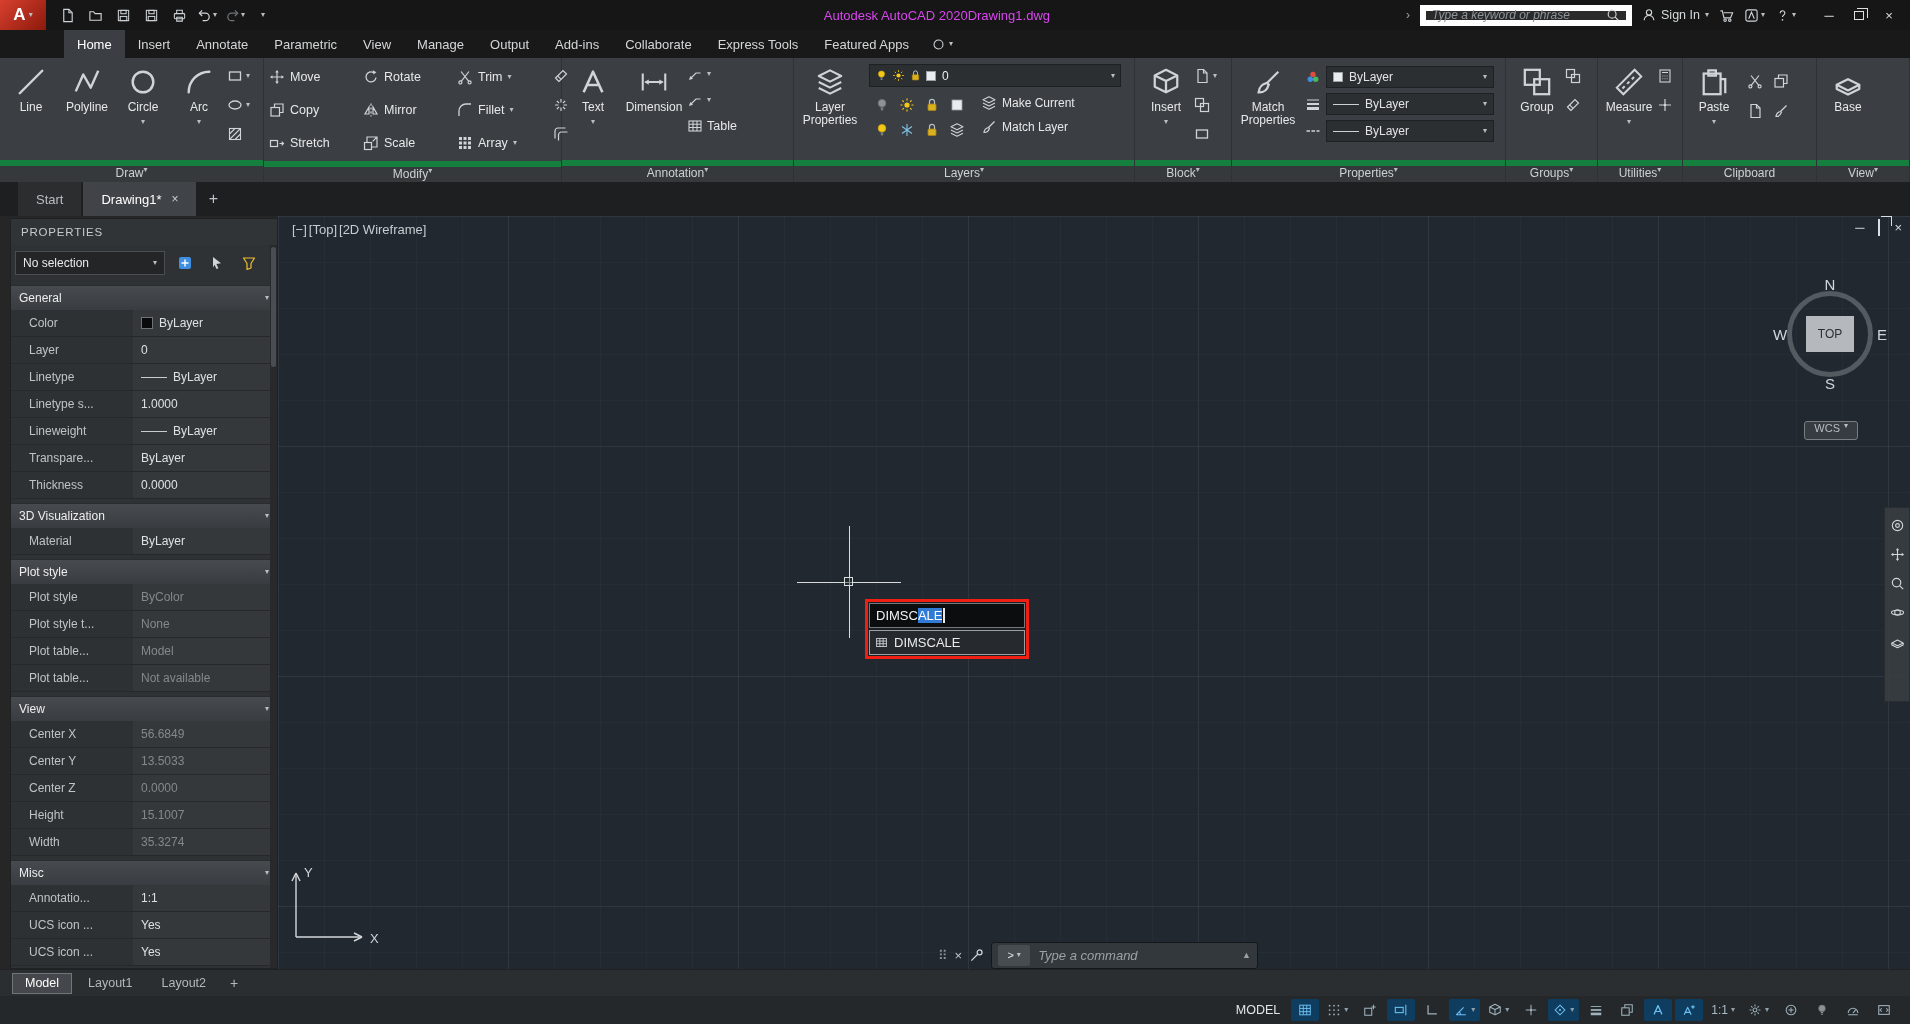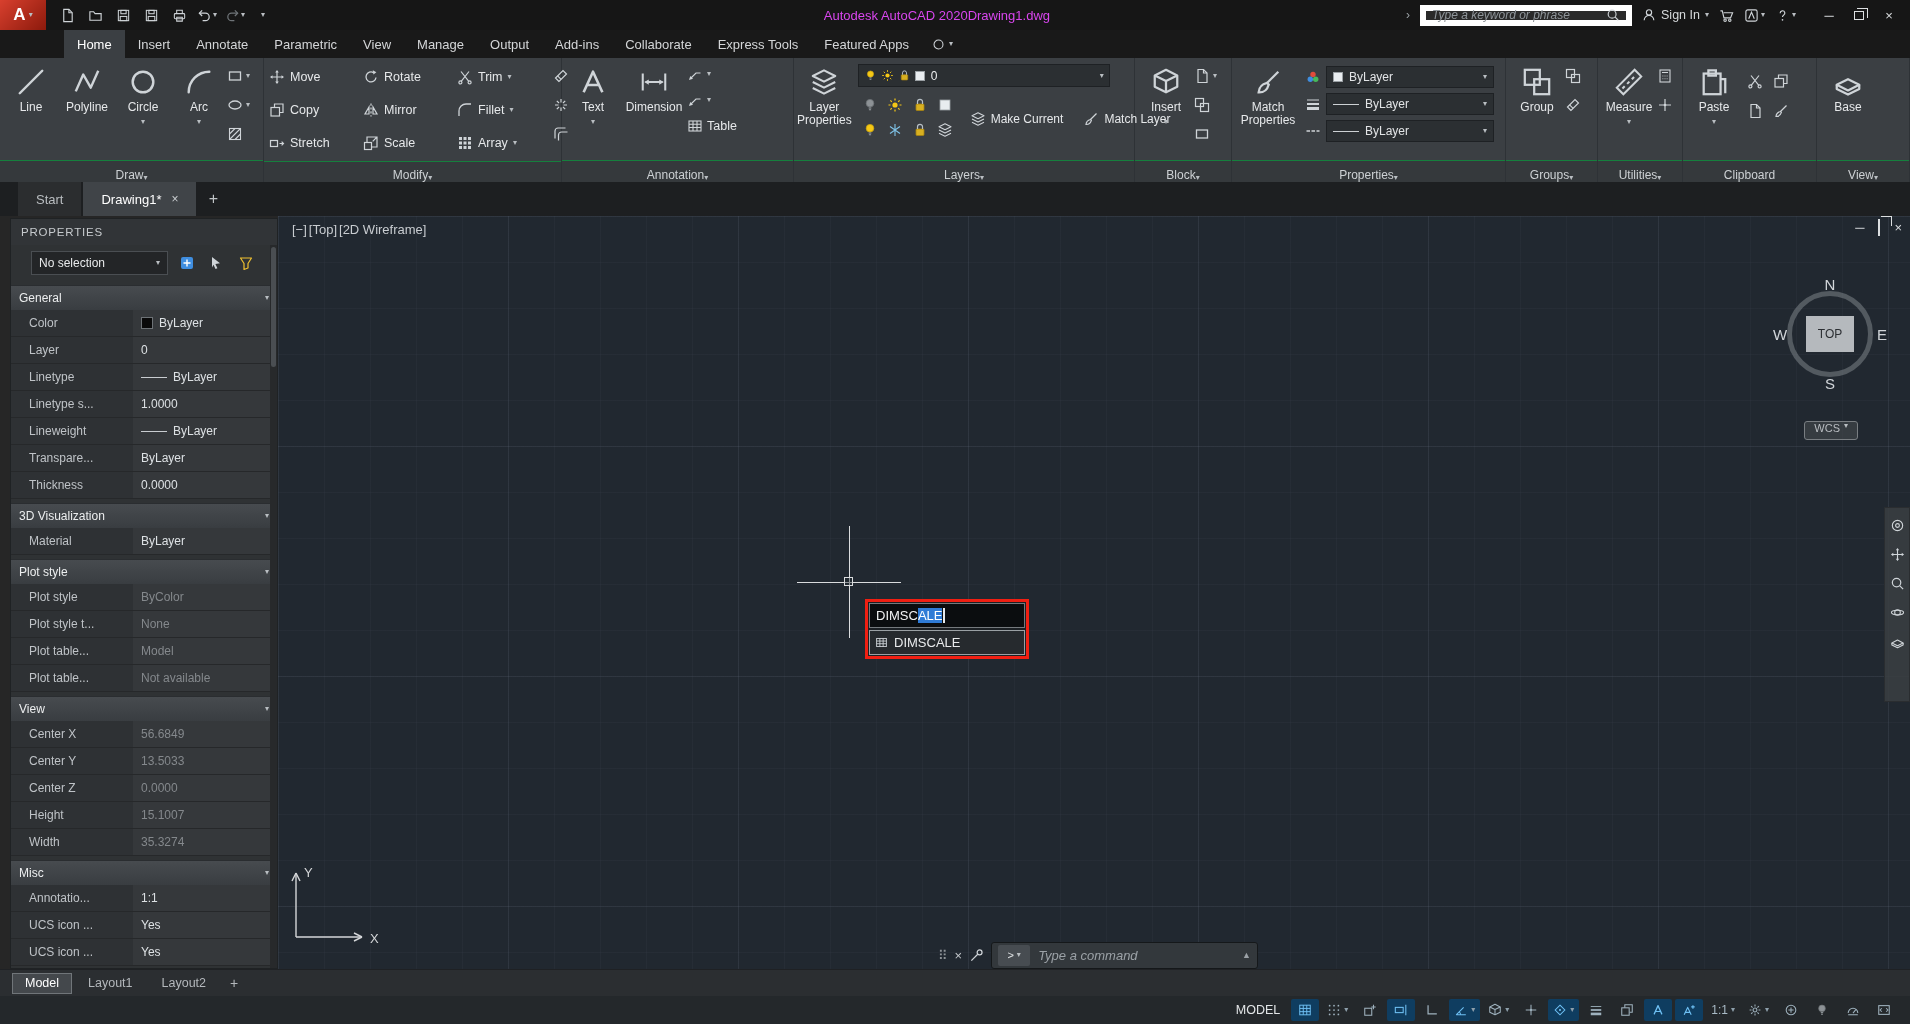--- a/index.html
+++ b/index.html
@@ -39,40 +39,40 @@
   .rtabbar { height:28px; background:#191919; display:flex; align-items:flex-end; padding-left:64px; }
   .rtabs { display:flex; height:28px; }
   .rtab { padding:0 13px; display:flex; align-items:center; color:#d4d6d8; font-size:13px; cursor:pointer; white-space:nowrap; }
   .rtab.active { background:#3b3f43; color:#fff; }
   .rtab-extra { display:flex; align-items:center; gap:4px; margin-left:10px; height:28px; }
 
   
   .ribbon { height:124px; background:#3b3f43; display:flex; }
   .panel { display:flex; flex-direction:column; border-right:1px solid #2e3236; }
   .pcontent { flex:1; display:flex; padding:0 3px; }
-  .pfoot { height:22px; display:flex; align-items:flex-end; justify-content:center; font-size:12px; color:#cdd1d4;
-           background:#35393c; border-top:1px solid #15803d; cursor:pointer; }
+  .pfoot { height:22px; display:flex; align-items:flex-start; justify-content:center; font-size:12px; color:#cdd1d4;
+           background:#35393c; border-top:6px solid #15803d; cursor:pointer; }
   .bigbtn { width:56px; display:flex; flex-direction:column; align-items:center; padding-top:9px; gap:4px; cursor:pointer;
             color:#e6e8ea; font-size:12px; line-height:13px; text-align:center; }
   .bigbtn.w66 { width:66px; }
   .smallcol { display:flex; flex-direction:column; padding-top:10px; gap:13px; }
   .smallbtn { display:flex; align-items:center; gap:3px; cursor:pointer; }
   .modgrid { display:grid; grid-template-columns:repeat(3,94px); grid-auto-rows:33px; align-items:center; padding:2px 2px; }
   .mitem { display:flex; align-items:center; gap:5px; color:#e6e8ea; font-size:12.5px; cursor:pointer; white-space:nowrap; }
   .annright { display:flex; flex-direction:column; padding-top:8px; gap:10px; }
   .annrow { display:flex; align-items:center; gap:4px; color:#e6e8ea; font-size:12.5px; cursor:pointer; }
   .layersright { display:flex; flex-direction:column; gap:5px; padding:6px 6px 0 6px; }
   .layerdd { width:252px; height:23px; background:#2b2f32; border:1px solid #1e2124; display:flex; align-items:center; gap:4px;
              padding:0 5px; cursor:pointer; }
   .lswatch { width:10px; height:10px; background:#e9edf0; border:1px solid #9aa0a4; }
   .lname { color:#eceeef; font-size:12px; margin-left:2px; }
   .layerdd .car { margin-left:auto; }
   .layerrows { display:flex; gap:12px; }
   .lgrid { display:grid; grid-template-columns:repeat(4,25px); grid-auto-rows:25px; align-items:center; justify-items:center; }
-  .laybtns { display:flex; flex-direction:row; gap:20px; padding-top:3px; }
+  .laybtns { display:flex; flex-direction:column; gap:8px; padding-top:3px; }
   .laybtn { display:flex; align-items:center; gap:5px; font-size:12px; color:#e6e8ea; cursor:pointer; white-space:nowrap; }
   .propcol { display:flex; flex-direction:column; gap:5px; padding:8px 4px 0 4px; }
   .proprow { display:flex; align-items:center; gap:5px; }
   .propdd { width:168px; height:22px; background:#2b2f32; border:1px solid #1e2124; display:flex; align-items:center; gap:6px;
             padding:0 6px; color:#e2e4e6; font-size:12px; cursor:pointer; }
   .ddline { width:26px; border-top:1px solid #cdd1d4; }
   .propdd .car { margin-left:auto; }
   .clipgrid { display:grid; grid-template-columns:repeat(2,26px); grid-auto-rows:30px; align-items:center; justify-items:center; padding-top:8px; }
 
   
@@ -81,21 +81,21 @@
   .ftab.active { background:#404448; color:#fff; }
   .ftab .x { color:#c9cdd0; font-size:12px; }
   .fplus { width:30px; display:flex; align-items:center; justify-content:center; color:#c0c4c7; font-size:16px; cursor:pointer; }
 
   
   .main { position:absolute; top:216px; left:0; right:0; bottom:55px; background:#262626; }
 
   
   .palette { position:absolute; left:10px; top:2px; width:268px; bottom:0; background:#2f3234; border:1px solid #1f2224; overflow:hidden; }
   .palhead { height:26px; display:flex; align-items:center; padding-left:10px; color:#c6cacd; font-size:11.5px; letter-spacing:0.8px; background:#313437; }
-  .paltool { height:36px; display:flex; align-items:center; gap:8px; padding:0 20px; }
+  .paltool { height:36px; display:flex; align-items:center; gap:8px; padding:0 4px; }
   .selbox { width:150px; height:24px; background:#232527; border:1px solid #4a4e52; display:flex; align-items:center;
             padding:0 7px; color:#e8eaeb; font-size:12px; cursor:pointer; }
   .selbox .car { margin-left:auto; }
   .palbtn { width:24px; height:22px; background:none; border:none; display:flex; align-items:center; justify-content:center; cursor:pointer; }
   .psec { margin-top:4px; }
   .psec-h { height:25px; background:linear-gradient(#474b4f,#393d41); display:flex; align-items:center; padding:0 8px;
             color:#eceeef; font-size:12px; cursor:pointer; border-top:1px solid #2a2d30; }
   .psec-h .car { margin-left:auto; }
   .prow { height:27px; display:flex; align-items:center; padding-left:18px; font-size:12px;
           background:linear-gradient(to right,#2e3134 0,#2e3134 122px,#35383b 122px); border-bottom:1px solid #26282a; cursor:default; }

